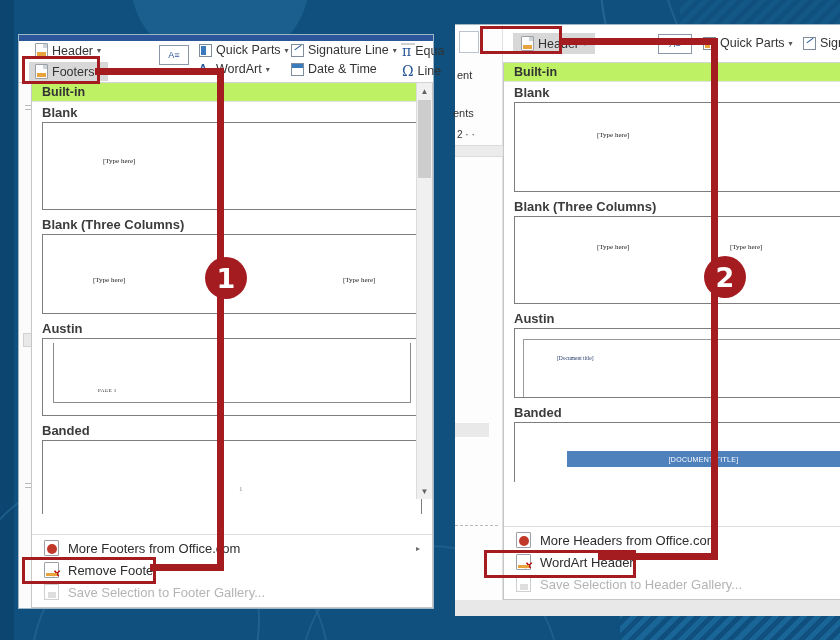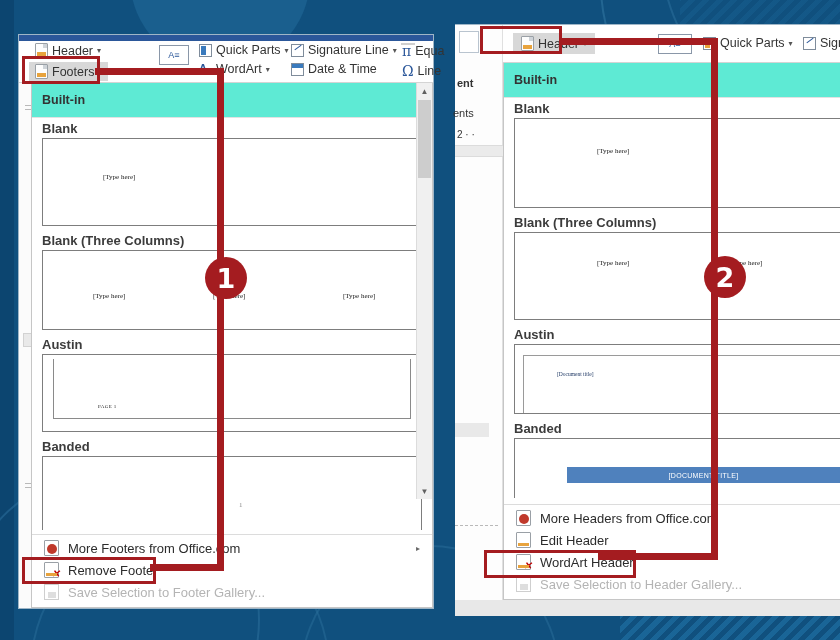--- a/index.html
+++ b/index.html
@@ -84,23 +84,23 @@
     background:#cfd4d9;
   }
 
   
   .gallery {
     background:#fff; border:1px solid #c6c6c6;
     border-top:none;
     position:relative;
   }
   .gallery-head {
-    background:#5eead4; border-bottom:1px solid #e2e2e2;
+    background:#bef264; border-bottom:1px solid #e2e2e2;
     font-size:12.5px; font-weight:bold; color:#333;
-    padding:10px 10px;
+    padding:2px 10px;
   }
   .gal-body { position:relative; }
   .gal-label {
     font-size:13px; font-weight:bold; color:#3c3c3c;
     padding:3px 10px 2px 10px;
   }
   .preview {
     margin:0 10px 4px 10px; border:1px solid #7d7d7d;
     background:#fff; position:relative; overflow:hidden;
   }
@@ -319,21 +319,21 @@
       <div class="vs-thumb"></div>
       <div class="vs-btn" style="position:absolute; left:0; right:0; bottom:0;">▼</div>
     </div>
   </div>
 </div>
 
 <div class="panel" id="right-panel" style="left:455px; top:24px; width:385px; height:592px; border-top:1px solid #9fb6c7;">
 
   <div style="position:absolute; left:0; top:0; width:48px; bottom:0; background:#fdfdfd; border-right:1px solid #e0e0e0;">
     <div style="position:absolute; left:4px; top:6px; width:20px; height:22px; border:1px solid #b9c4cf; background:#fff;"></div>
-    <span class="side-txt" style="left:2px; top:52px;font-weight:bold;">ent</span>
+    <span class="side-txt" style="left:2px; top:44px;">ent</span>
     <span class="side-txt" style="left:-2px; top:82px;text-align:right;">ents</span>
     <span class="side-txt" style="left:2px; top:104px; font-size:10px;">2 ·  ·</span>
     <div style="position:absolute; left:0; top:120px; width:48px; height:12px; background:#ebebeb; border-top:1px solid #dcdcdc; border-bottom:1px solid #dcdcdc;"></div>
     <div style="position:absolute; left:0; top:398px; width:34px; height:14px; background:#e9e9e9;"></div>
     <div style="position:absolute; left:0; right:4px; top:500px; border-top:1px dashed #b9b9b9;"></div>
   </div>
 
   <div class="ribbon" style="position:absolute; left:48px; right:0; top:0; height:38px; background:#fff;">
     <div style="position:absolute; left:10px; top:8px;">
       <div class="rbn-item" style="padding:3px 8px; background:#d8d8d8;">
@@ -397,24 +397,20 @@
         </div>
       </div>
     </div>
 
     <div class="gal-footer" style="position:absolute; left:0; right:0; bottom:0; background:#fff;">
       <div class="menu-row">
         <span class="mi mi-globe"></span>
         <span>More Headers from Office.com</span>
       </div>
       <div class="menu-row">
-        <span class="mi mi-doc"></span>
-        <span>Edit Header</span>
-      </div>
-      <div class="menu-row">
         <span class="mi mi-doc">
             <i class="mi-x">✕</i>
           </span>
         <span>WordArt Header</span>
       </div>
       <div class="menu-row disabled">
         <span class="mi mi-save"></span>
         <span>Save Selection to Header Gallery...</span>
       </div>
     </div>

